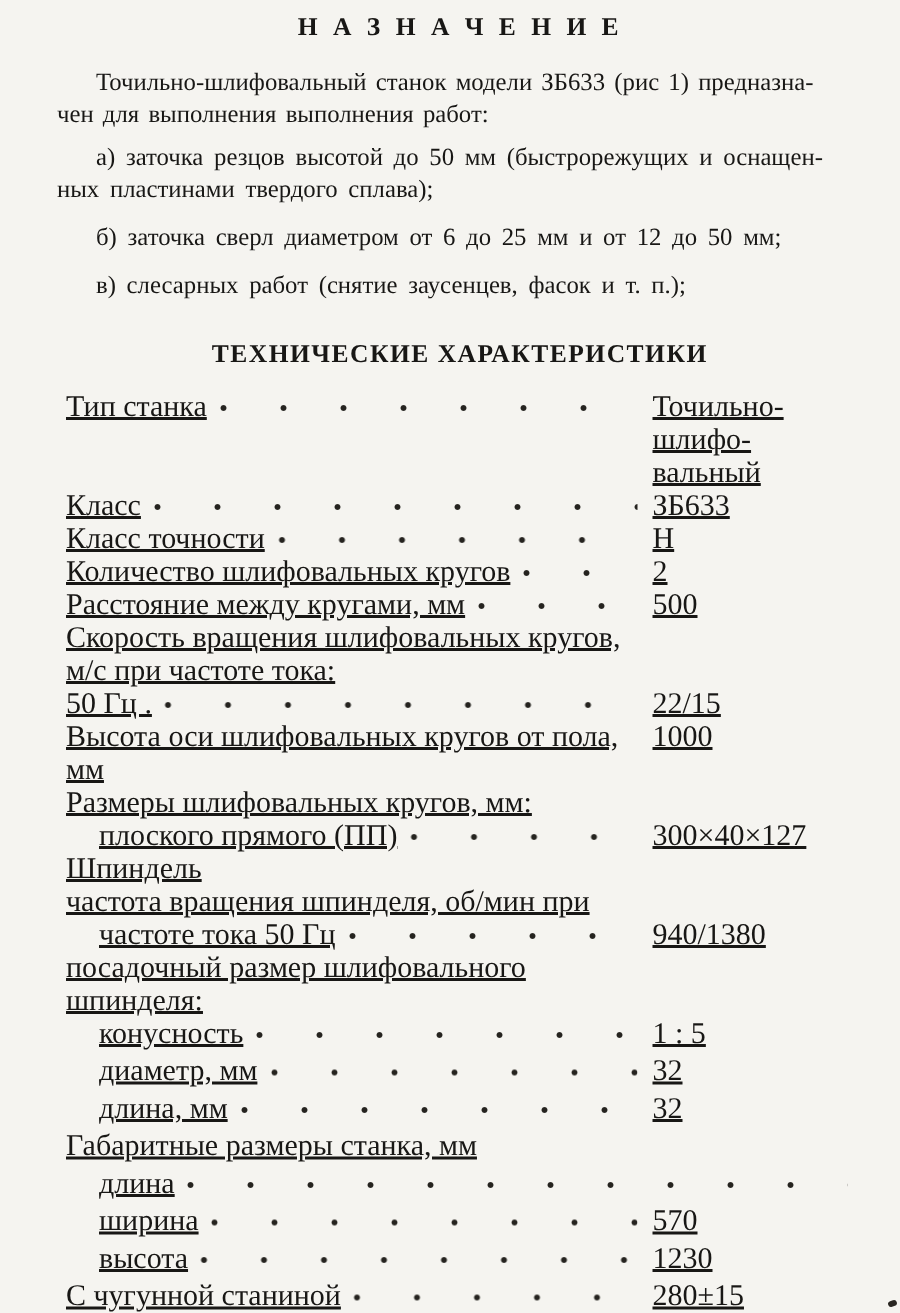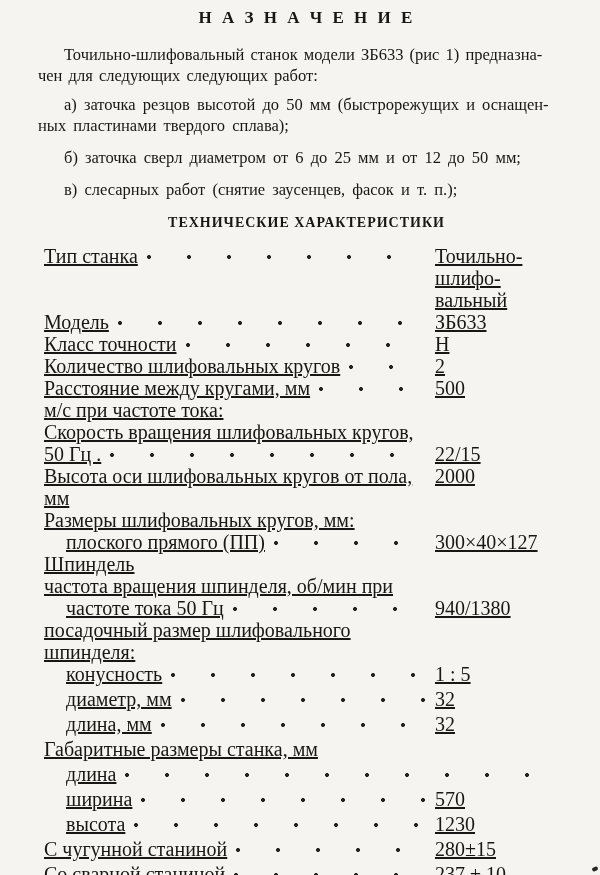--- a/index.html
+++ b/index.html
@@ -22,23 +22,23 @@
     text-align: center;
     font-weight: bold;
     font-size: 17px;
     letter-spacing: 2px;
     word-spacing: 2px;
     margin: 0 0 16px 0;
   }
   .h2 {
     text-align: center;
     font-weight: bold;
-    font-size: 14px;
+    font-size: 17px;
     letter-spacing: 1px;
-    margin: 15px 0 14px 0;
+    margin: 26px 0 14px 0;
   }
   .intro {
     font-size: 16.5px;
     line-height: 21px;
     margin: 0 0 8px 0;
     word-spacing: 2px;
   }
   .intro-line1 {
     display: block;
     text-indent: 26px;
@@ -103,76 +103,76 @@
 </style>
 </head>
 <body>
 
 <div class="page">
 
   <h1 class="h1">Н А З Н А Ч Е Н И Е</h1>
 
   <p class="intro">
     <span class="intro-line1">Точильно-шлифовальный станок модели ЗБ633 (рис 1) предназна-</span>
-    <span class="intro-line2">чен для следующих следующих работ:</span>
+    <span class="intro-line2">чен для выполнения выполнения работ:</span>
   </p>
 
   <p class="work-item">а) заточка резцов высотой до 50 мм (быстрорежущих и оснащен-
 ных пластинами твердого сплава);</p>
   <p class="work-item">б) заточка сверл диаметром от 6 до 25 мм и от 12 до 50 мм;</p>
   <p class="work-item">в) слесарных работ (снятие заусенцев, фасок и т. п.);</p>
 
   <h2 class="h2">ТЕХНИЧЕСКИЕ ХАРАКТЕРИСТИКИ</h2>
 
   <div class="spec-table">
       <div class="row">
         <span class="lbl">Тип станка</span>
         <span class="fill dots"></span>
         <span class="val">Точильно-шлифо-
 вальный</span>
       </div>
       <div class="row">
-        <span class="lbl">Модель</span>
+        <span class="lbl">Класс</span>
         <span class="fill dots"></span>
         <span class="val">ЗБ633</span>
       </div>
       <div class="row">
         <span class="lbl">Класс точности</span>
         <span class="fill dots"></span>
         <span class="val">Н</span>
       </div>
       <div class="row">
         <span class="lbl">Количество шлифовальных кругов</span>
         <span class="fill dots"></span>
         <span class="val">2</span>
       </div>
       <div class="row">
         <span class="lbl">Расстояние между кругами, мм</span>
         <span class="fill dots"></span>
         <span class="val">500</span>
       </div>
       <div class="row">
+        <span class="lbl">Скорость вращения шлифовальных кругов,</span>
+        <span class="fill"></span>
+        <span class="val"></span>
+      </div>
+      <div class="row">
         <span class="lbl">м/с при частоте тока:</span>
         <span class="fill"></span>
         <span class="val"></span>
       </div>
       <div class="row">
-        <span class="lbl">Скорость вращения шлифовальных кругов,</span>
-        <span class="fill"></span>
-        <span class="val"></span>
-      </div>
-      <div class="row">
         <span class="lbl">50 Гц .</span>
         <span class="fill dots"></span>
         <span class="val">22/15</span>
       </div>
       <div class="row">
         <span class="lbl">Высота оси шлифовальных кругов от пола, мм</span>
         <span class="fill"></span>
-        <span class="val">2000</span>
+        <span class="val">1000</span>
       </div>
       <div class="row">
         <span class="lbl">Размеры шлифовальных кругов, мм:</span>
         <span class="fill"></span>
         <span class="val"></span>
       </div>
       <div class="row ind">
         <span class="lbl">плоского прямого (ПП)</span>
         <span class="fill dots"></span>
         <span class="val">300×40×127</span>

